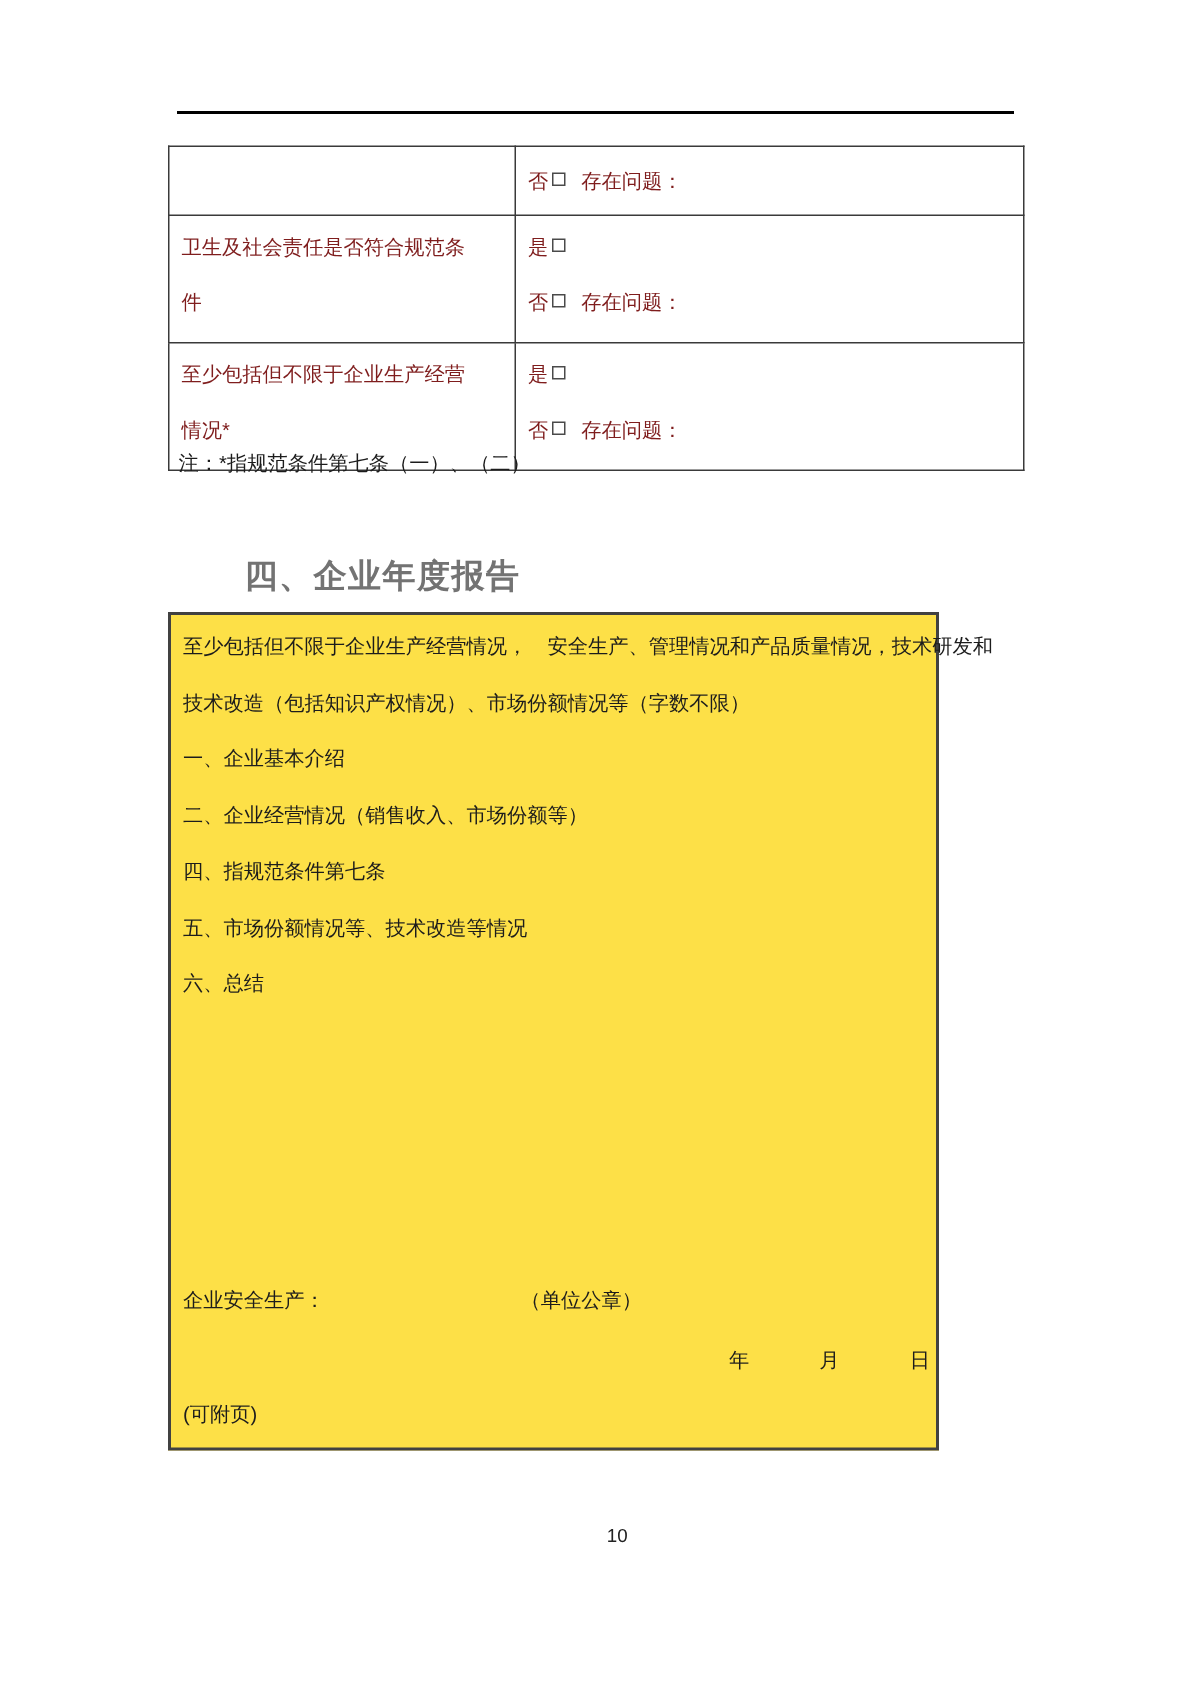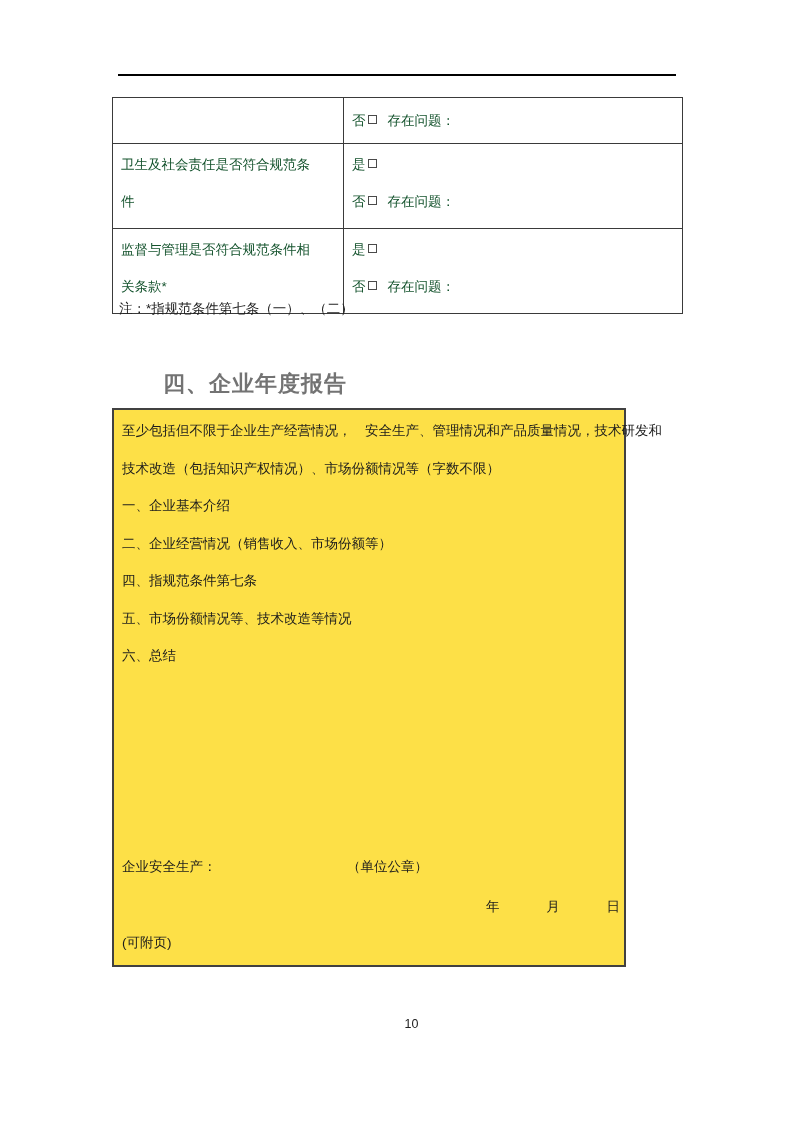--- a/index.html
+++ b/index.html
@@ -12,21 +12,21 @@
     position:absolute; left:118px; top:74px; width:558px; height:0;
     border-top:2px solid #000000;
   }
   
   table.form-table {
     position:absolute; left:112px; top:97px; width:571px;
     border-collapse:collapse; table-layout:fixed;
   }
   .form-table td {
     border:1px solid #3a3a3a; vertical-align:middle;
-    font-size:13.5px; line-height:37px; color:#14532d;
+    font-size:13.5px; line-height:37px; color:#7f1d1d;
   }
   td.cell-left  { width:200px; padding:2px 22px 8px 8px; }
   td.cell-right { padding:2px 8px 8px 8px; }
   tr.row-1 { height:46px; }
   tr.row-1 td { padding-bottom:2px; }
   tr.row-2 { height:80px; }
   tr.row-3 { height:72px; }
   .checkbox {
     display:inline-block; width:7px; height:7px;
     border:1px solid #4a4a4a; vertical-align:1px; margin-left:2px;
@@ -77,21 +77,21 @@
       </td>
     </tr>
     <tr class="row-2">
       <td class="cell-left">卫生及社会责任是否符合规范条件</td>
       <td class="cell-right">
         <div class="opt-line"><span>是</span><span class="checkbox"></span><span class="opt-post"></span></div>
         <div class="opt-line"><span>否</span><span class="checkbox"></span><span class="opt-post">存在问题：</span></div>
       </td>
     </tr>
     <tr class="row-3">
-      <td class="cell-left">监督与管理是否符合规范条件相关条款*</td>
+      <td class="cell-left">至少包括但不限于企业生产经营情况*</td>
       <td class="cell-right">
         <div class="opt-line"><span>是</span><span class="checkbox"></span><span class="opt-post"></span></div>
         <div class="opt-line"><span>否</span><span class="checkbox"></span><span class="opt-post">存在问题：</span></div>
       </td>
     </tr>
   </tbody>
     </table>
 
   <div class="table-note">注：*指规范条件第七条（一）、（二）</div>
 

